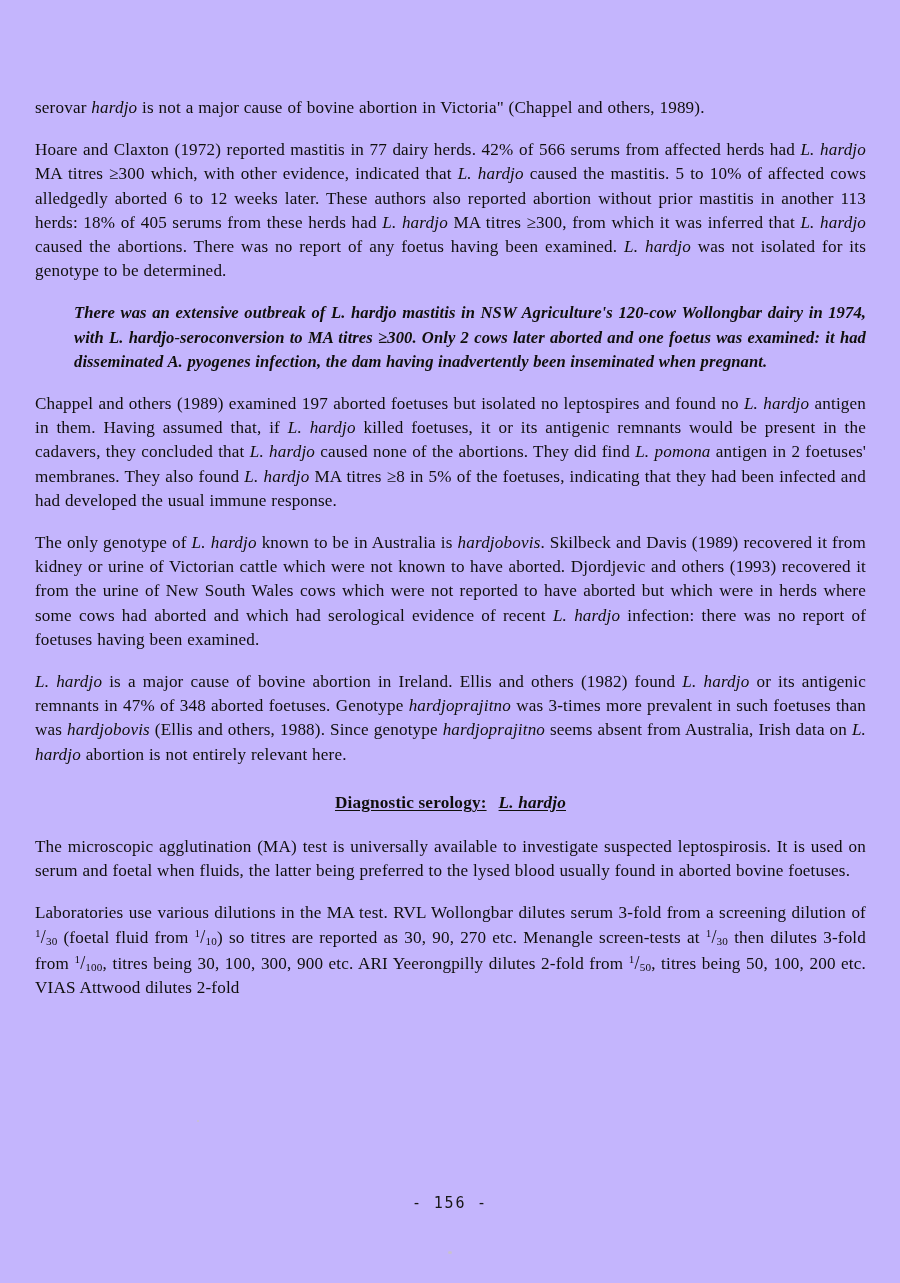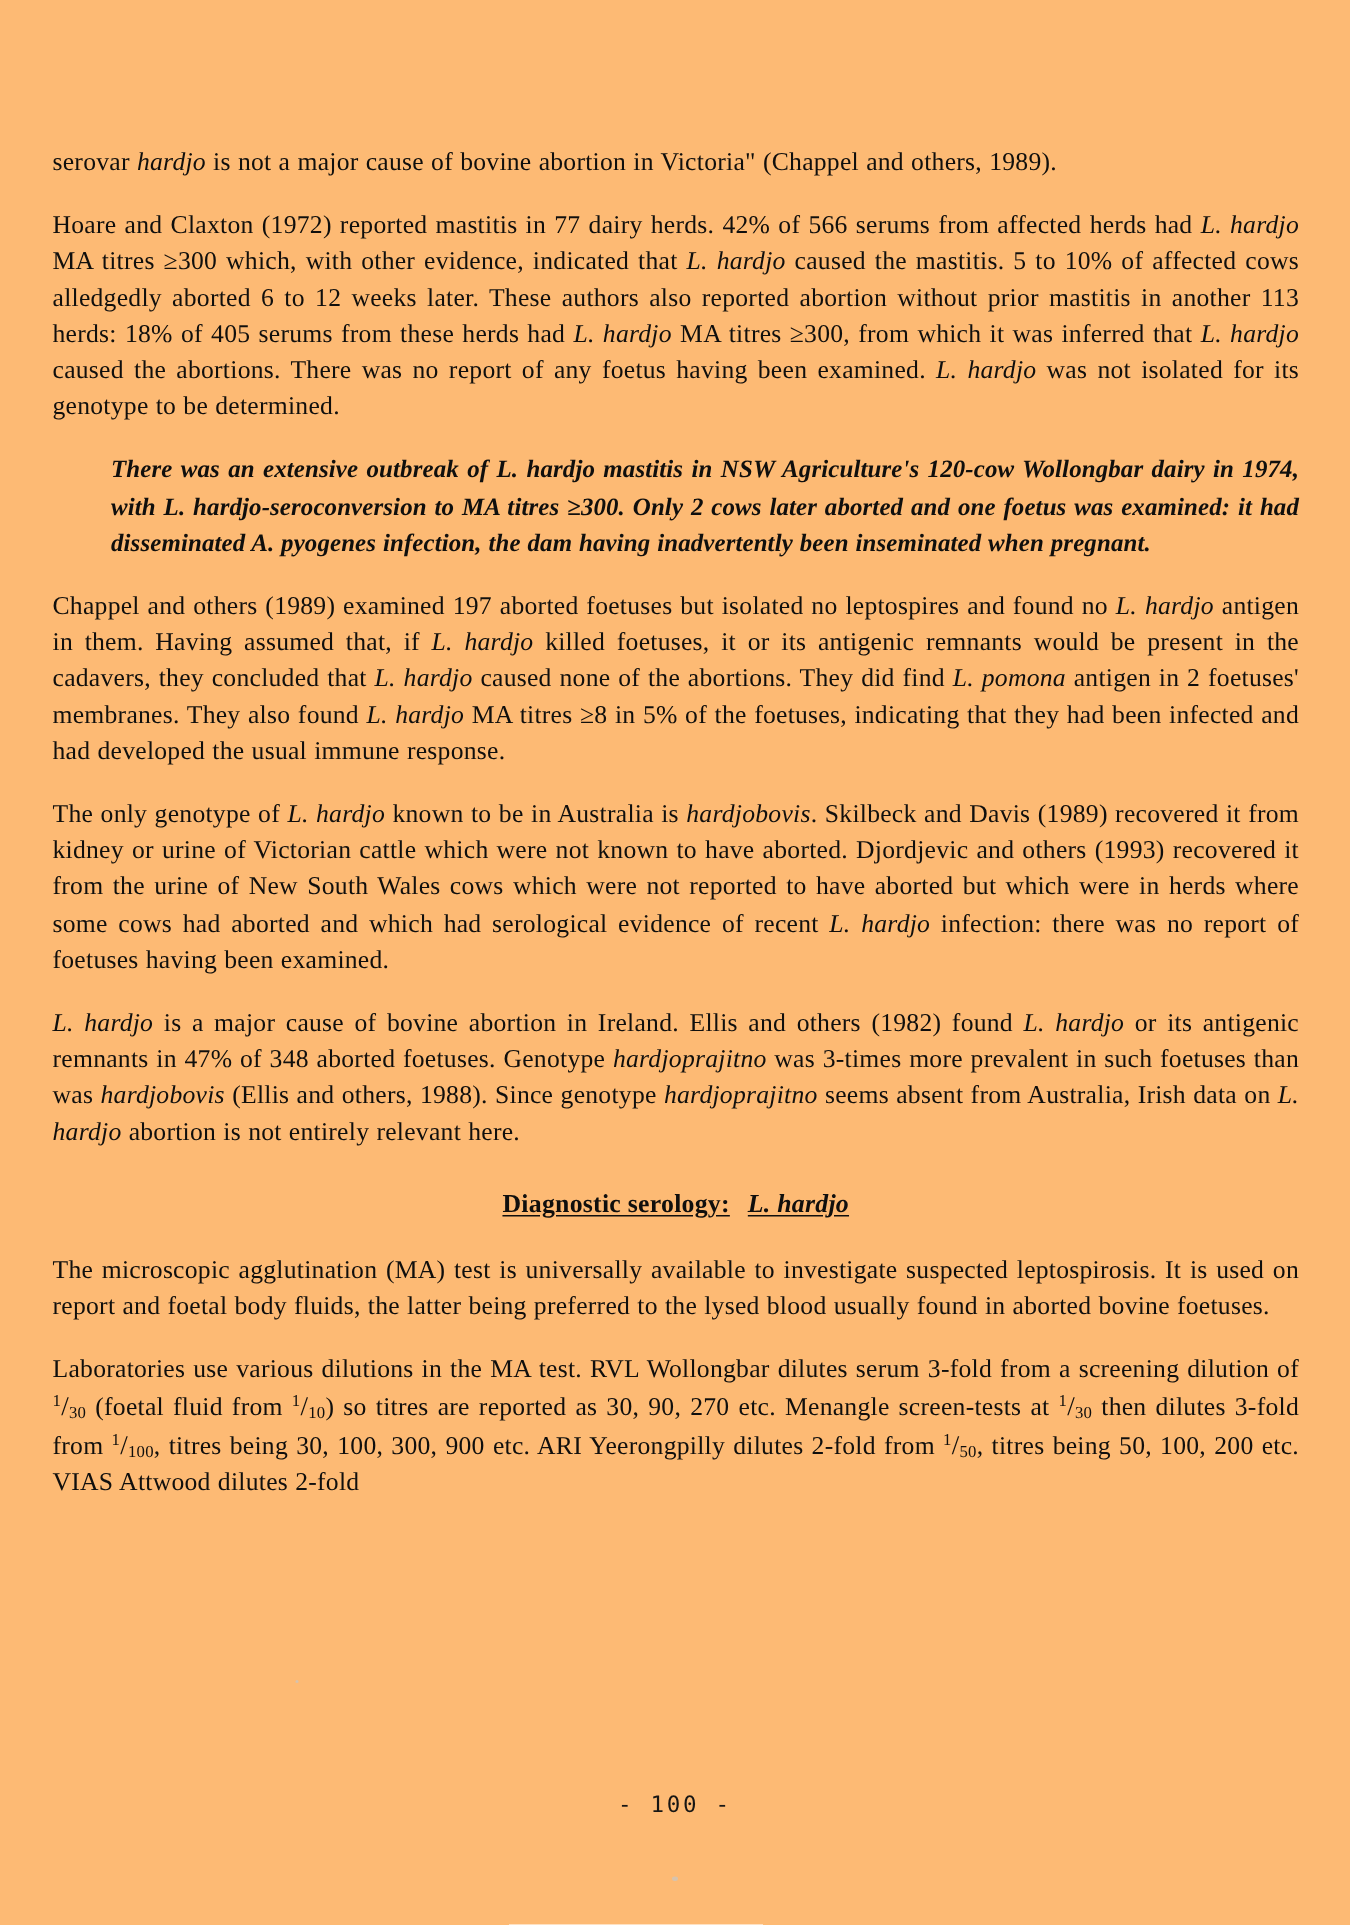--- a/index.html
+++ b/index.html
@@ -5,21 +5,21 @@
 <style>
   html, body {
     margin: 0;
     padding: 0;
     background: #ffffff;
   }
   .page {
     position: relative;
     width: 900px;
     height: 1283px;
-    background: #fdba74;
+    background: #c4b5fd;
     margin: 0 auto;
     overflow: hidden;
     font-family: "Liberation Serif", "DejaVu Serif", serif;
     color: #100f0d;
   }
   .content {
     position: absolute;
     left: 35px;
     top: 96px;
     width: 831px;
@@ -116,26 +116,26 @@
 
 
     <p class="para">Chappel and others (1989) examined 197 aborted foetuses but isolated no leptospires and found no <i>L. hardjo</i> antigen in them.  Having assumed that, if <i>L. hardjo</i> killed foetuses, it or its antigenic remnants would be present in the cadavers, they concluded that <i>L. hardjo</i> caused none of the abortions.  They did find <i>L. pomona</i> antigen in 2 foetuses' membranes.  They also found <i>L. hardjo</i> MA titres ≥8 in 5% of the foetuses, indicating that they had been infected and had developed the usual immune response.</p>
 
     <p class="para">The only genotype of <i>L. hardjo</i> known to be in Australia is <i>hardjobovis</i>.  Skilbeck and Davis (1989) recovered it from kidney or urine of Victorian cattle which were not known to have aborted.  Djordjevic and others (1993) recovered it from the urine of New South Wales cows which were not reported to have aborted but which were in herds where some cows had aborted and which had serological evidence of recent <i>L. hardjo</i> infection:  there was no report of foetuses having been examined.</p>
 
     <p class="para"><i>L. hardjo</i> is a major cause of bovine abortion in Ireland.  Ellis and others (1982) found <i>L. hardjo</i> or its antigenic remnants in 47% of 348 aborted foetuses.  Genotype <i>hardjoprajitno</i> was 3-times more prevalent in such foetuses than was <i>hardjobovis</i> (Ellis and others, 1988).  Since genotype <i>hardjoprajitno</i> seems absent from Australia, Irish data on <i>L. hardjo</i> abortion is not entirely relevant here.</p>
 
     <h2 class="heading"><span>Diagnostic serology:</span><span class="sp"></span><i>L. hardjo</i></h2>
 
-    <p class="para">The microscopic agglutination (MA) test is universally available to investigate suspected leptospirosis.  It is used on report and foetal body fluids, the latter being preferred to the lysed blood usually found in aborted bovine foetuses.</p>
+    <p class="para">The microscopic agglutination (MA) test is universally available to investigate suspected leptospirosis.  It is used on serum and foetal when fluids, the latter being preferred to the lysed blood usually found in aborted bovine foetuses.</p>
 
     <p class="para">
       <span>Laboratories use various dilutions in the MA test.  RVL Wollongbar dilutes serum 3-fold from a screening dilution of </span><span class="frac"><sup>1</sup><span class="sl">/</span><sub>30</sub></span><span> (foetal fluid from </span><span class="frac"><sup>1</sup><span class="sl">/</span><sub>10</sub></span><span>) so titres are reported as 30, 90, 270 etc.  Menangle screen-tests at </span><span class="frac"><sup>1</sup><span class="sl">/</span><sub>30</sub></span><span> then dilutes 3-fold from </span><span class="frac"><sup>1</sup><span class="sl">/</span><sub>100</sub></span><span>, titres being 30, 100, 300, 900 etc.   ARI Yeerongpilly dilutes 2-fold from </span><span class="frac"><sup>1</sup><span class="sl">/</span><sub>50</sub></span><span>, titres being 50, 100, 200 etc.  VIAS Attwood dilutes 2-fold</span>
     </p>
 
   </div>
 
-  <div class="pagenum">- 100 -</div>
+  <div class="pagenum">- 156 -</div>
 
   <div class="speck" style="left:448px; top:1251px; width:4px; height:3px;"></div>
   <div class="speck" style="left:197px; top:1120px; width:2px; height:2px;"></div>
 
 </div>
 
 </body></html>

